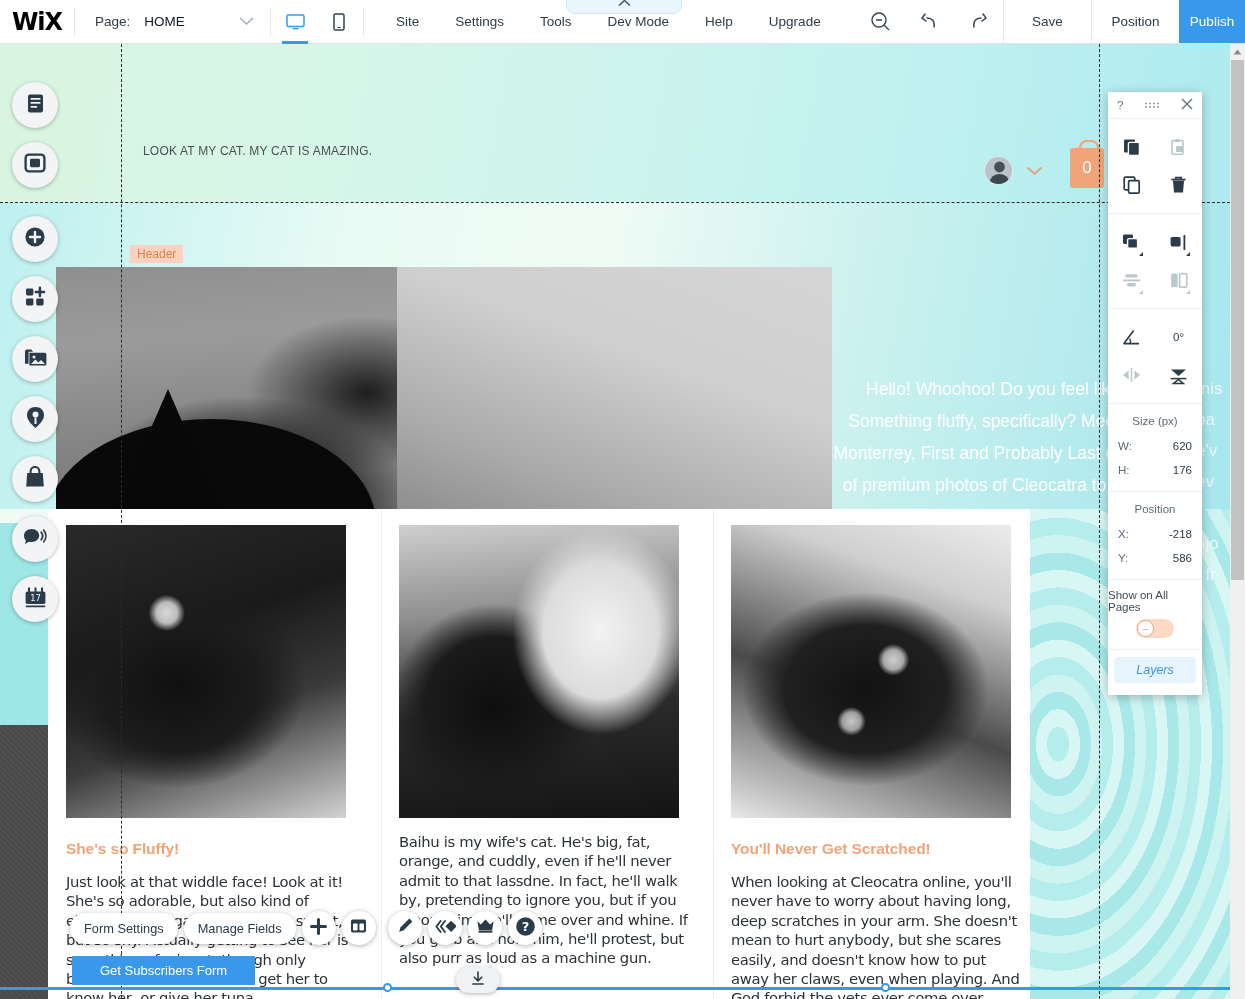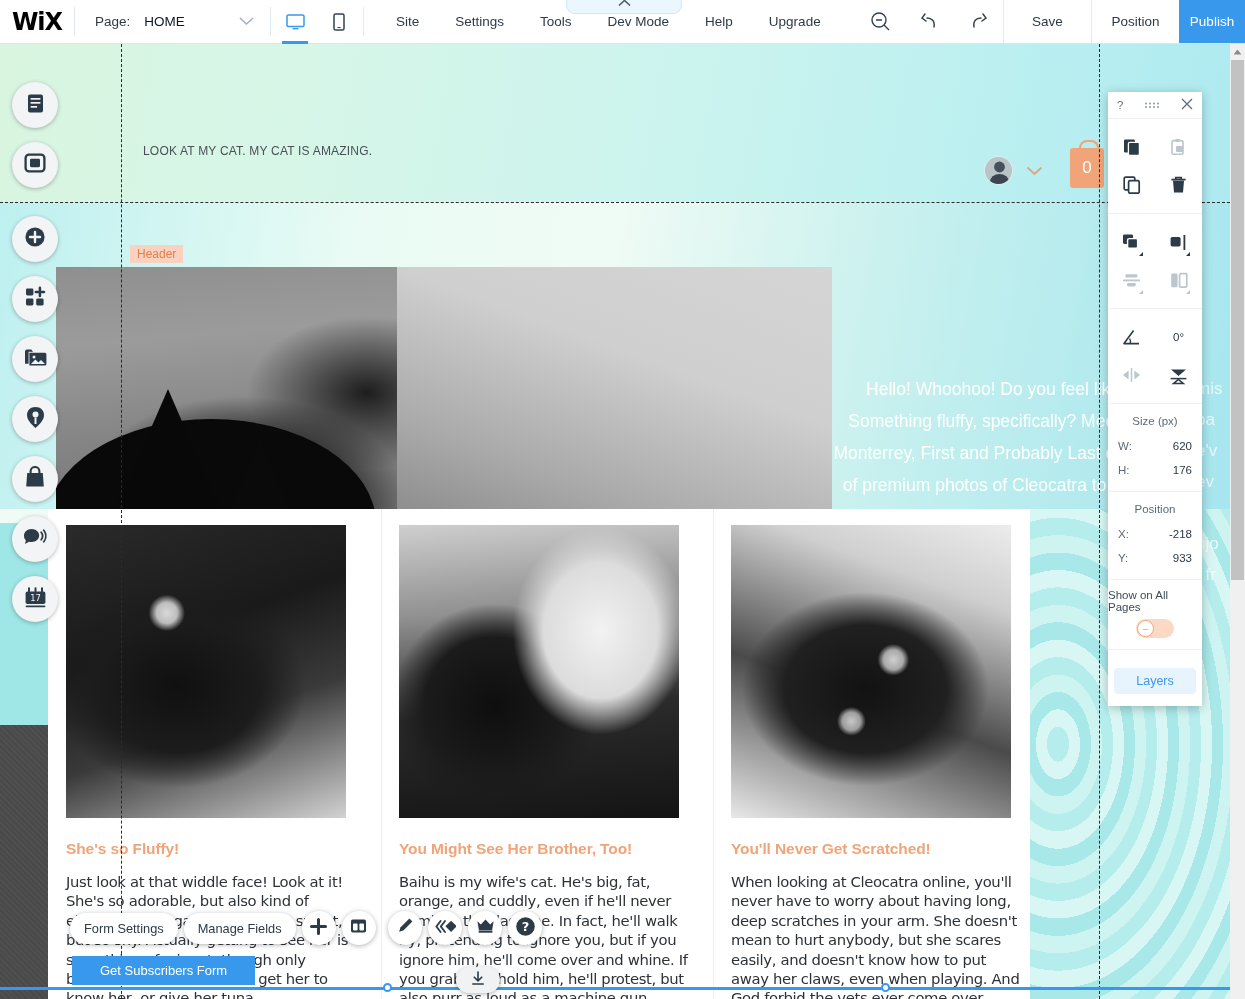--- a/index.html
+++ b/index.html
@@ -397,21 +397,20 @@
         <div class="card-sep" style="left:665px"></div>
 
         <div class="card c1">
           <div class="card-img ci1"></div>
           <div class="card-h">She's so Fluffy!</div>
           <div class="card-p">Just look at that widdle face! Look at it! She's so adorable, but also kind of elegant, and regal, and she's so sweet, but so shy. Actually getting to see her is something of a jaunt, though only because of a few weeks to get her to know her, or give her tuna.</div>
         </div>
 
         <div class="card c2">
           <div class="card-img ci2"></div>
-          <div class="card-h">You Might See Her Brother, Too!</div>
           <div class="card-p">Baihu is my wife's cat. He's big, fat, orange, and cuddly, even if he'll never admit to that lassdne. In fact, he'll walk by, pretending to ignore you, but if you ignore him, he'll come over and whine. If you grab and hold him, he'll protest, but also purr as loud as a machine gun.</div>
         </div>
 
         <div class="card c3">
           <div class="card-img ci3"></div>
           <div class="card-h">You'll Never Get Scratched!</div>
           <div class="card-p">When looking at Cleocatra online, you'll never have to worry about having long, deep scratches in your arm. She doesn't mean to hurt anybody, but she scares easily, and doesn't know how to put away her claws, even when playing. And God forbid the vets ever come over.</div>
         </div>
       </div>
 
@@ -712,32 +711,32 @@
     </div>
 
     <div class="p-sect">
       <div class="p-rowlabel">Position</div>
       <div class="p-row">
         <span class="k">X:</span>
         <span class="v">-218</span>
       </div>
       <div class="p-row">
         <span class="k">Y:</span>
-        <span class="v">933</span>
+        <span class="v">586</span>
       </div>
     </div>
 
     <div class="p-sect">
       <div class="p-center">Show on All Pages</div>
       <div class="p-toggle">
         <div class="knob">−</div>
       </div>
     </div>
 
-    <div class="p-sect" style="padding:12px 0 6px;">
+    <div class="p-sect" style="padding:1px 0 6px;font-style:italic;">
       <div class="p-layers">Layers</div>
     </div>
   </div>
 
   <div class="sbar">
     <div class="sbar-up">
       <svg width="9" height="6" viewBox="0 0 9 6">
           <path d="M4.5 0.6L8.4 5.4H0.6z" fill="#8a8a8a"></path>
         </svg>
     </div>

